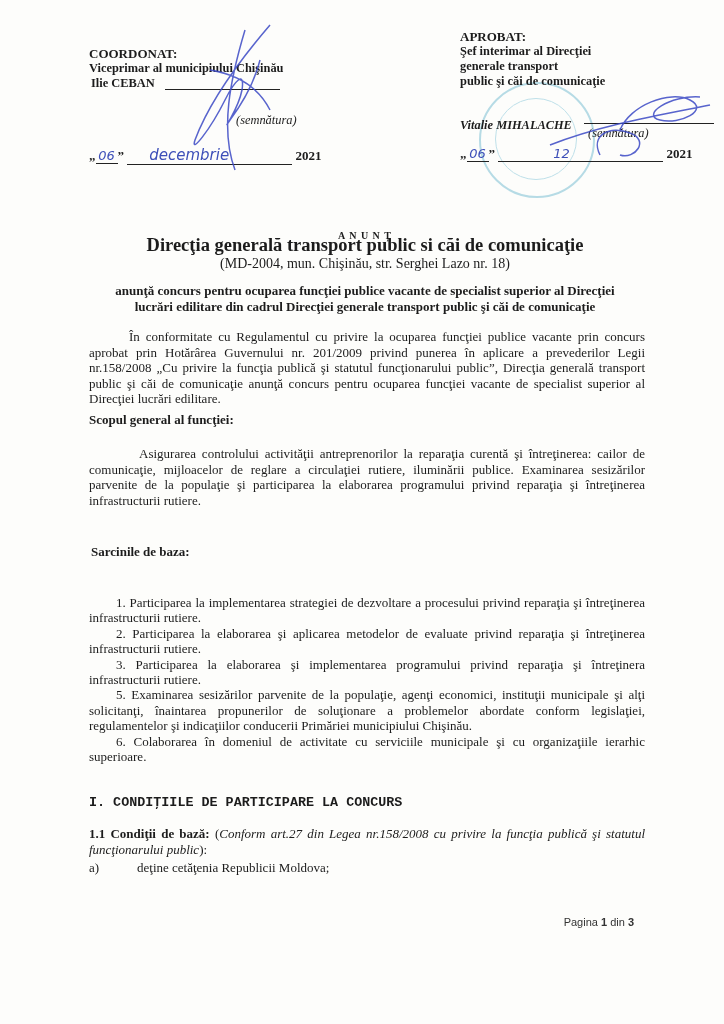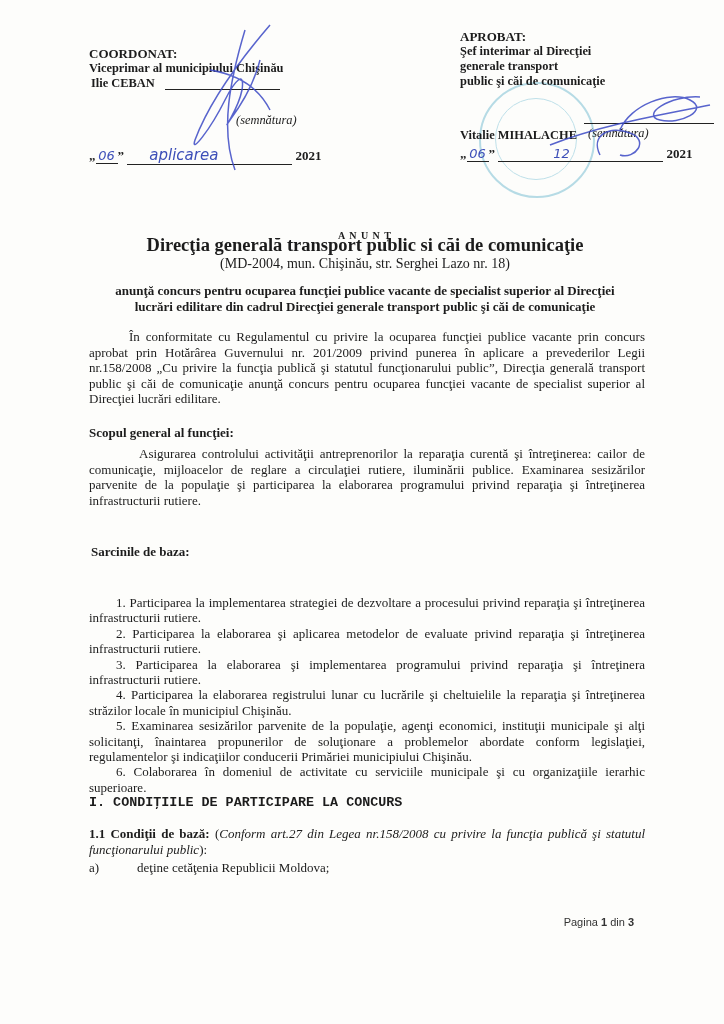--- a/index.html
+++ b/index.html
@@ -32,35 +32,35 @@
 
 <div class="abs blk b" style="left:89px; top:46px;">
   <div style="font-size:13px;">COORDONAT:</div>
   <div>Viceprimar al municipiului Chişinău</div>
   <div style="padding-left:2px;font-family:Liberation Serif, serif;">Ilie CEBAN</div>
 </div>
 <div class="line" style="left:165px; top:89px; width:115px;"></div>
 <div class="abs" style="left:236px; top:113px; font-size:12.4px; font-style:italic;">(semnătura)</div>
 <div class="abs" style="left:89px; top:146px; font-size:13px; font-weight:bold; width:250px; height:18px;">
   <span>„</span><span class="hw" style="font-weight:normal; display:inline-block; width:22px; text-align:center; border-bottom:1px solid #222;">06</span><span>”</span>
-  <span class="hw" style="font-weight:normal; display:inline-block; width:165px; border-bottom:1px solid #222; padding-left:22px; box-sizing:border-box; font-size:15px;">aplicarea</span>
+  <span class="hw" style="font-weight:normal; display:inline-block; width:165px; border-bottom:1px solid #222; padding-left:22px; box-sizing:border-box; font-size:15px;">decembrie</span>
   <span>2021</span>
 </div>
 
 <svg class="sig" style="left:150px; top:20px;" width="160" height="160">
   <path d="M120 5 C90 40, 60 80, 45 120 C40 135, 60 110, 75 80 C85 60, 95 50, 92 70 C88 90, 70 115, 80 100 C95 80, 105 60, 110 40 M60 50 C90 55, 110 70, 120 90 M95 10 C80 60, 70 110, 85 150" stroke="#3b49c4" stroke-width="1.5" fill="none" opacity=".85"></path>
 </svg>
 
 <div class="abs blk b" style="left:460px; top:29px;">
   <div style="font-size:13px;">APROBAT:</div>
   <div>Şef interimar al Direcţiei</div>
   <div>generale transport</div>
   <div>public şi căi de comunicaţie</div>
 </div>
-<div class="abs b" style="left:460px; top:128px; font-size:12.4px;">Vitalie MIHALACHE</div>
+<div class="abs b" style="left:460px; top:118px; font-size:12.4px;font-style:italic;">Vitalie MIHALACHE</div>
 <div class="line" style="left:584px; top:123px; width:130px;"></div>
 <div class="abs" style="left:588px; top:126px; font-size:12.4px; font-style:italic;">(semnătura)</div>
 <div class="abs" style="left:460px; top:146px; font-size:13px; font-weight:bold; width:260px; height:18px;">
   <span>„</span><span class="hw" style="font-weight:normal; display:inline-block; width:22px; text-align:center; border-bottom:1px solid #222;">06</span><span>”</span>
   <span class="hw" style="font-weight:normal; display:inline-block; width:165px; border-bottom:1px solid #222; padding-left:55px; box-sizing:border-box;">12</span>
   <span>2021</span>
 </div>
 <svg class="sig" style="left:540px; top:85px;" width="180" height="80">
   <path d="M10 60 C60 40, 120 30, 170 20 M80 45 C90 20, 130 5, 150 15 C170 25, 140 40, 120 35 C100 30, 130 10, 160 12 M60 70 C50 50, 70 40, 90 48 C110 55, 95 75, 80 70" stroke="#3b49c4" stroke-width="1.5" fill="none" opacity=".85"></path>
 </svg>
@@ -70,31 +70,30 @@
 <div class="center" style="top:256px; font-size:14px;">(MD-2004, mun. Chişinău, str. Serghei Lazo nr. 18)</div>
 <div class="center b" style="top:283px; font-size:13px; line-height:16px;">
   <div>anunţă concurs pentru ocuparea funcţiei publice vacante de specialist superior al Direcţiei</div>
   <div>lucrări edilitare din cadrul Direcţiei generale transport public şi căi de comunicaţie</div>
 </div>
 
 <div class="para" style="top:329px;">
   <p class="ind">În conformitate cu Regulamentul cu privire la ocuparea funcţiei publice vacante prin concurs aprobat prin Hotărârea Guvernului nr. 201/2009 privind punerea în aplicare a prevederilor Legii nr.158/2008 „Cu privire la funcţia publică şi statutul funcţionarului public”, Direcţia generală transport public şi căi de comunicaţie anunţă concurs pentru ocuparea funcţiei vacante de specialist superior al Direcţiei lucrări edilitare.</p>
 </div>
 
-<div class="head" style="top:425px;">Scopul general al funcţiei:</div>
+<div class="head" style="top:412px;">Scopul general al funcţiei:</div>
 <div class="para" style="top:446px;">
   <p class="ind2">Asigurarea controlului activităţii antreprenorilor la reparaţia curentă şi întreţinerea: cailor de comunicaţie, mijloacelor de reglare a circulaţiei rutiere, iluminării publice.  Examinarea sesizărilor parvenite de la populaţie şi participarea la elaborarea programului privind reparaţia şi întreţinerea infrastructurii rutiere.</p>
 </div>
 
 <div class="head" style="top:544px; left:91px;">Sarcinile de baza:</div>
 <div class="para" style="top:561px; line-height:15.4px;margin-top:34px;">
   <p class="ind3">1. Participarea la implementarea strategiei de dezvoltare a procesului privind reparaţia şi întreţinerea infrastructurii rutiere.</p>
   <p class="ind3">2. Participarea la elaborarea şi aplicarea metodelor de evaluate privind reparaţia şi întreţinerea infrastructurii rutiere.</p>
   <p class="ind3">3. Participarea la elaborarea şi implementarea programului privind reparaţia şi întreţinera infrastructurii rutiere.</p>
-  <p class="ind3">4. Participarea la  elaborarea registrului lunar cu lucrările şi cheltuielile la reparaţia şi întreţinerea străzilor locale în municipiul Chişinău.</p>
   <p class="ind3">5.  Examinarea sesizărilor parvenite de la populaţie, agenţi economici, instituţii municipale şi alţi solicitanţi, înaintarea propunerilor de soluţionare a problemelor abordate conform legislaţiei, regulamentelor şi indicaţiilor conducerii Primăriei municipiului Chişinău.</p>
   <p class="ind3">6. Colaborarea în domeniul de activitate cu serviciile municipale şi cu organizaţiile ierarhic superioare.</p>
 </div>
 
 <div class="head" style="top:795px; font-size:13.4px;font-family:Liberation Mono, monospace;">I. CONDIŢIILE DE PARTICIPARE LA CONCURS</div>
 <div class="para" style="top:826px;">
   <p><b>1.1 Condiţii de bază:</b><span> (</span><i>Conform art.27 din Legea nr.158/2008 cu privire la funcţia publică şi statutul funcţionarului public</i><span>):</span></p>
 </div>
 <div class="li" style="top:860px;">
   <span class="letter-a">a)</span><span>deţine cetăţenia Republicii Moldova;</span>

